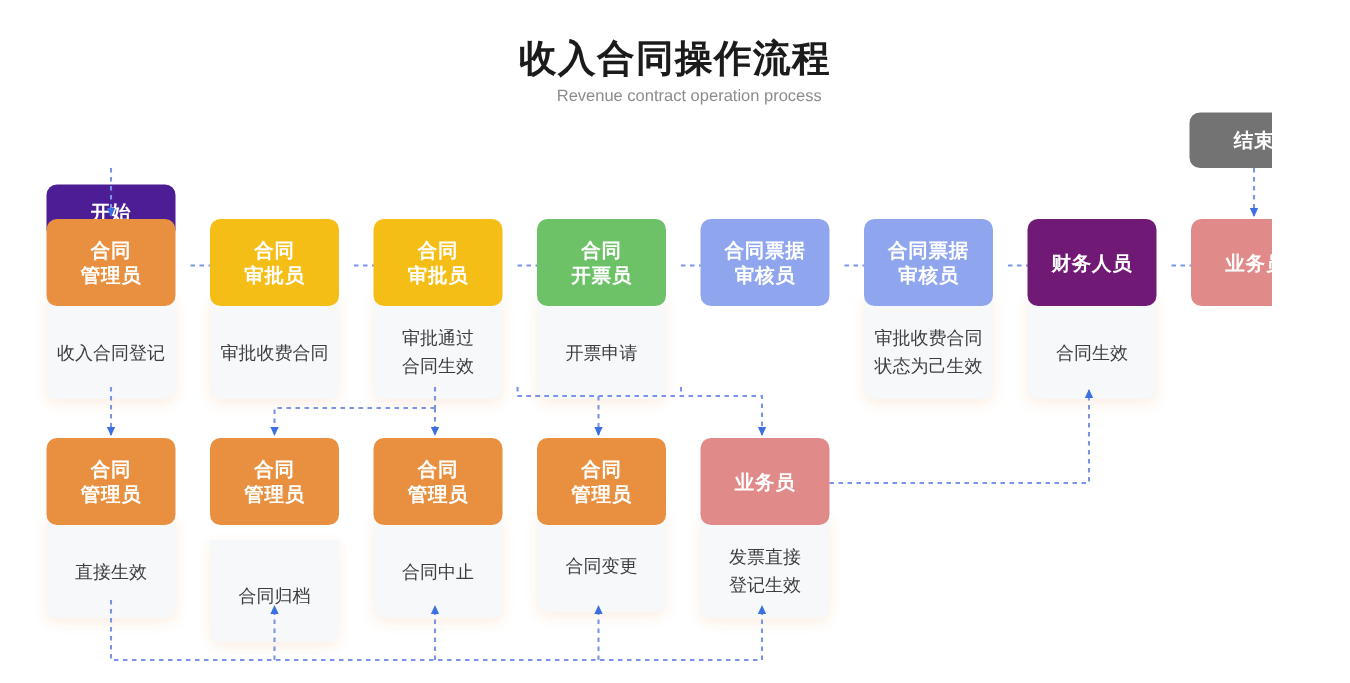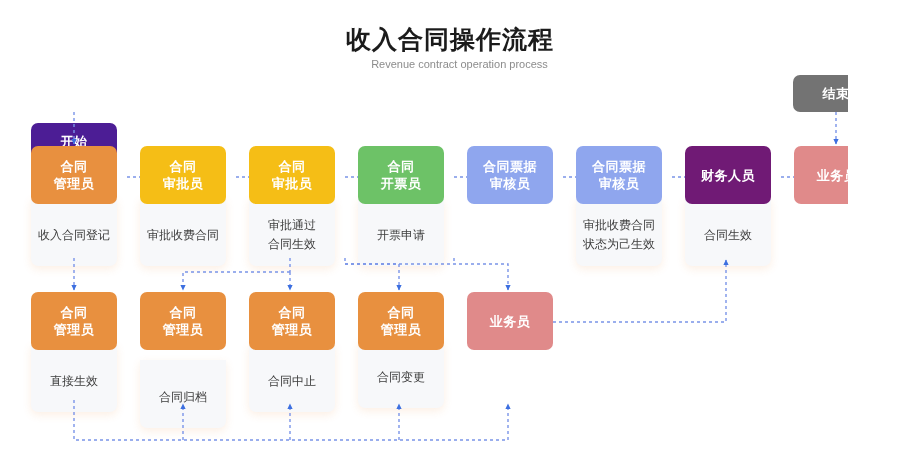--- a/index.html
+++ b/index.html
@@ -311,20 +311,26 @@
           </div>
         </div>
         <div class="node-head" style="height: 58px; background: rgb(232, 144, 63);">
           <div>
             <div>合同</div>
             <div>管理员</div>
           </div>
         </div>
       </div>
       <div class="node" style="left: 467px; top: 292px; width: 86px; height: 114px;">
+        <div class="node-body" style="top: 52px; height: 62px; padding-top: 6px;">
+          <div>
+            <div>发票直接</div>
+            <div>登记生效</div>
+          </div>
+        </div>
         <div class="node-head" style="height: 58px; background: rgb(224, 138, 138);">
           <div>
             <div>业务员</div>
           </div>
         </div>
       </div>
     </div>
 
 </div>
 

